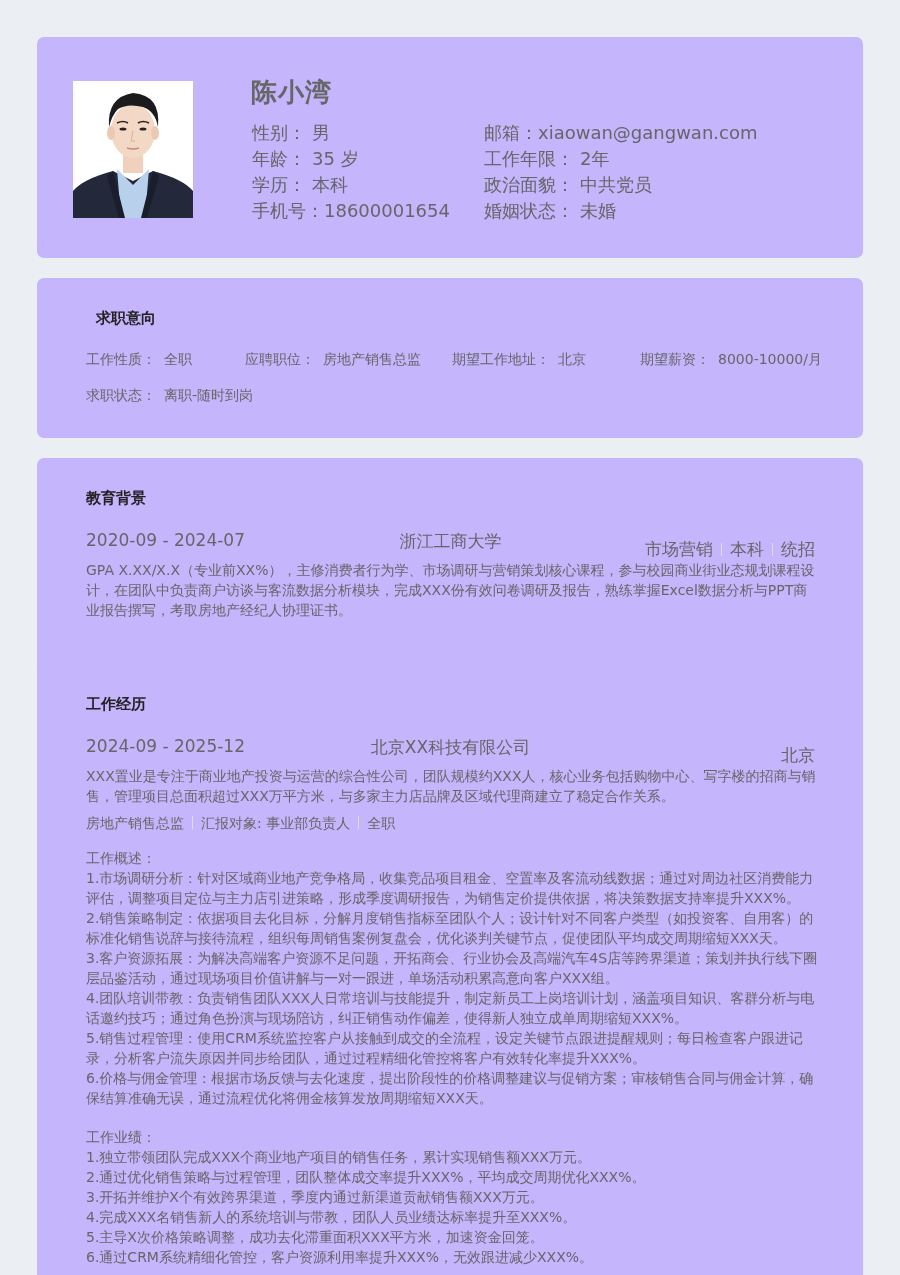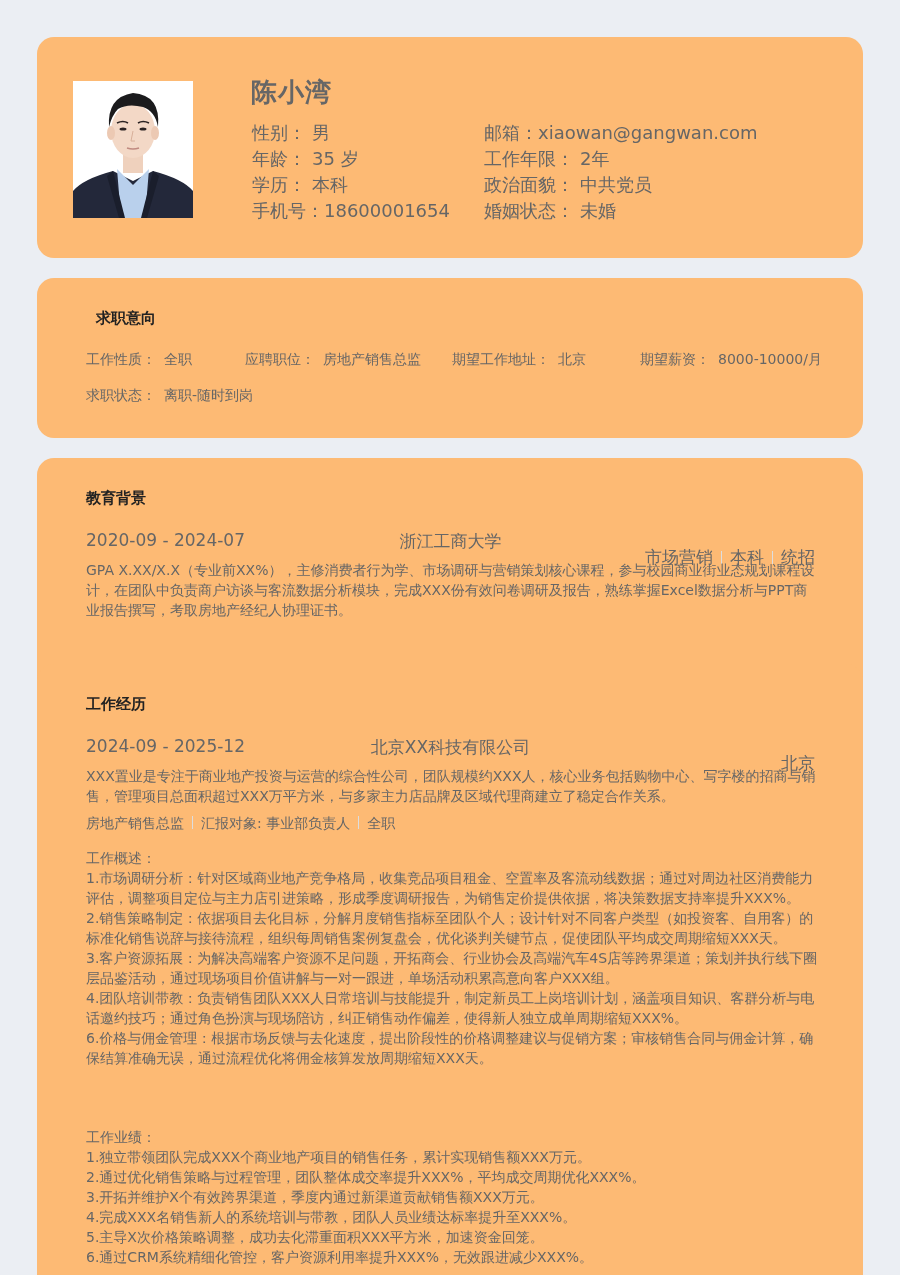--- a/index.html
+++ b/index.html
@@ -7,22 +7,22 @@
   body {
     background: #ebeef3;
     font-family: "DejaVu Sans", "Liberation Sans", sans-serif;
     color: #555;
     position: relative;
   }
   .card {
     position: absolute;
     left: 37px;
     width: 826px;
-    background: #fdba74;
-    border-radius: 17px;
+    background: #c4b5fd;
+    border-radius: 7px;
   }
   
   #card-profile { top: 37px; height: 221px; }
   .photo {
     position: absolute; left: 36px; top: 44px; width: 120px; height: 137px;
     background: #fff; overflow: hidden;
   }
   .name {
     position: absolute; left: 214px; top: 38px;
     font-size: 26px; font-weight: bold; color: #666; letter-spacing: 1px;
@@ -42,21 +42,21 @@
   #card-intent { top: 278px; height: 160px; }
   #card-intent .section-title { top: 31px; margin-left: 10px; }
   .intent-item { position: absolute; white-space: nowrap; font-size: 14px; color: #666; }
   .intent-item .val { margin-left: 8px; }
 
   #card-edu { top: 458px; height: 238px; }
   #card-edu .section-title { top: 31px; }
   .row3 { position: absolute; left: 49px; width: 729px; height: 20px; font-size: 17px; color: #666; }
   .row3 .c1 { position: absolute; left: 0; top: 0; }
   .row3 .c2 { position: absolute; left: 0; width: 729px; text-align: center; top: 0; }
-  .row3 .c3 { position: absolute; right: 0; top: 16px; }
+  .row3 .c3 { position: absolute; right: 0; top: 8px; }
   .sep { display: inline-block; width: 1px; height: 13px; background: #ddd; margin: 0 8px; vertical-align: -1px; }
   .para { position: absolute; left: 49px; width: 732px; font-size: 14px; line-height: 20px; color: #666; }
 
   #card-work { top: 664px; height: 640px; }
   #card-work .section-title { top: 31px; }
   .lines { position: absolute; left: 49px; width: 732px; font-size: 14px; line-height: 20px; color: #666; }
   .lines div { white-space: normal; }
 </style>
 </head>
 <body>
@@ -166,20 +166,21 @@
   <div class="para" style="top:102px;">XXX置业是专注于商业地产投资与运营的综合性公司，团队规模约XXX人，核心业务包括购物中心、写字楼的招商与销售，管理项目总面积超过XXX万平方米，与多家主力店品牌及区域代理商建立了稳定合作关系。</div>
   <div class="para" style="top:149px; height:20px;">
     <span>房地产销售总监</span><span class="sep"></span><span>汇报对象: 事业部负责人</span><span class="sep"></span><span>全职</span>
   </div>
   <div class="lines" style="top:184px;">
     <div>工作概述：</div>
     <div>1.市场调研分析：针对区域商业地产竞争格局，收集竞品项目租金、空置率及客流动线数据；通过对周边社区消费能力评估，调整项目定位与主力店引进策略，形成季度调研报告，为销售定价提供依据，将决策数据支持率提升XXX%。</div>
     <div>2.销售策略制定：依据项目去化目标，分解月度销售指标至团队个人；设计针对不同客户类型（如投资客、自用客）的标准化销售说辞与接待流程，组织每周销售案例复盘会，优化谈判关键节点，促使团队平均成交周期缩短XXX天。</div>
     <div>3.客户资源拓展：为解决高端客户资源不足问题，开拓商会、行业协会及高端汽车4S店等跨界渠道；策划并执行线下圈层品鉴活动，通过现场项目价值讲解与一对一跟进，单场活动积累高意向客户XXX组。</div>
     <div>4.团队培训带教：负责销售团队XXX人日常培训与技能提升，制定新员工上岗培训计划，涵盖项目知识、客群分析与电话邀约技巧；通过角色扮演与现场陪访，纠正销售动作偏差，使得新人独立成单周期缩短XXX%。</div>
+    <div>5.销售过程管理：使用CRM系统监控客户从接触到成交的全流程，设定关键节点跟进提醒规则；每日检查客户跟进记录，分析客户流失原因并同步给团队，通过过程精细化管控将客户有效转化率提升XXX%。</div>
     <div>6.价格与佣金管理：根据市场反馈与去化速度，提出阶段性的价格调整建议与促销方案；审核销售合同与佣金计算，确保结算准确无误，通过流程优化将佣金核算发放周期缩短XXX天。</div>
   </div>
   <div class="lines" style="top:463px;">
     <div>工作业绩：</div>
     <div>1.独立带领团队完成XXX个商业地产项目的销售任务，累计实现销售额XXX万元。</div>
     <div>2.通过优化销售策略与过程管理，团队整体成交率提升XXX%，平均成交周期优化XXX%。</div>
     <div>3.开拓并维护X个有效跨界渠道，季度内通过新渠道贡献销售额XXX万元。</div>
     <div>4.完成XXX名销售新人的系统培训与带教，团队人员业绩达标率提升至XXX%。</div>
     <div>5.主导X次价格策略调整，成功去化滞重面积XXX平方米，加速资金回笼。</div>
     <div>6.通过CRM系统精细化管控，客户资源利用率提升XXX%，无效跟进减少XXX%。</div>

